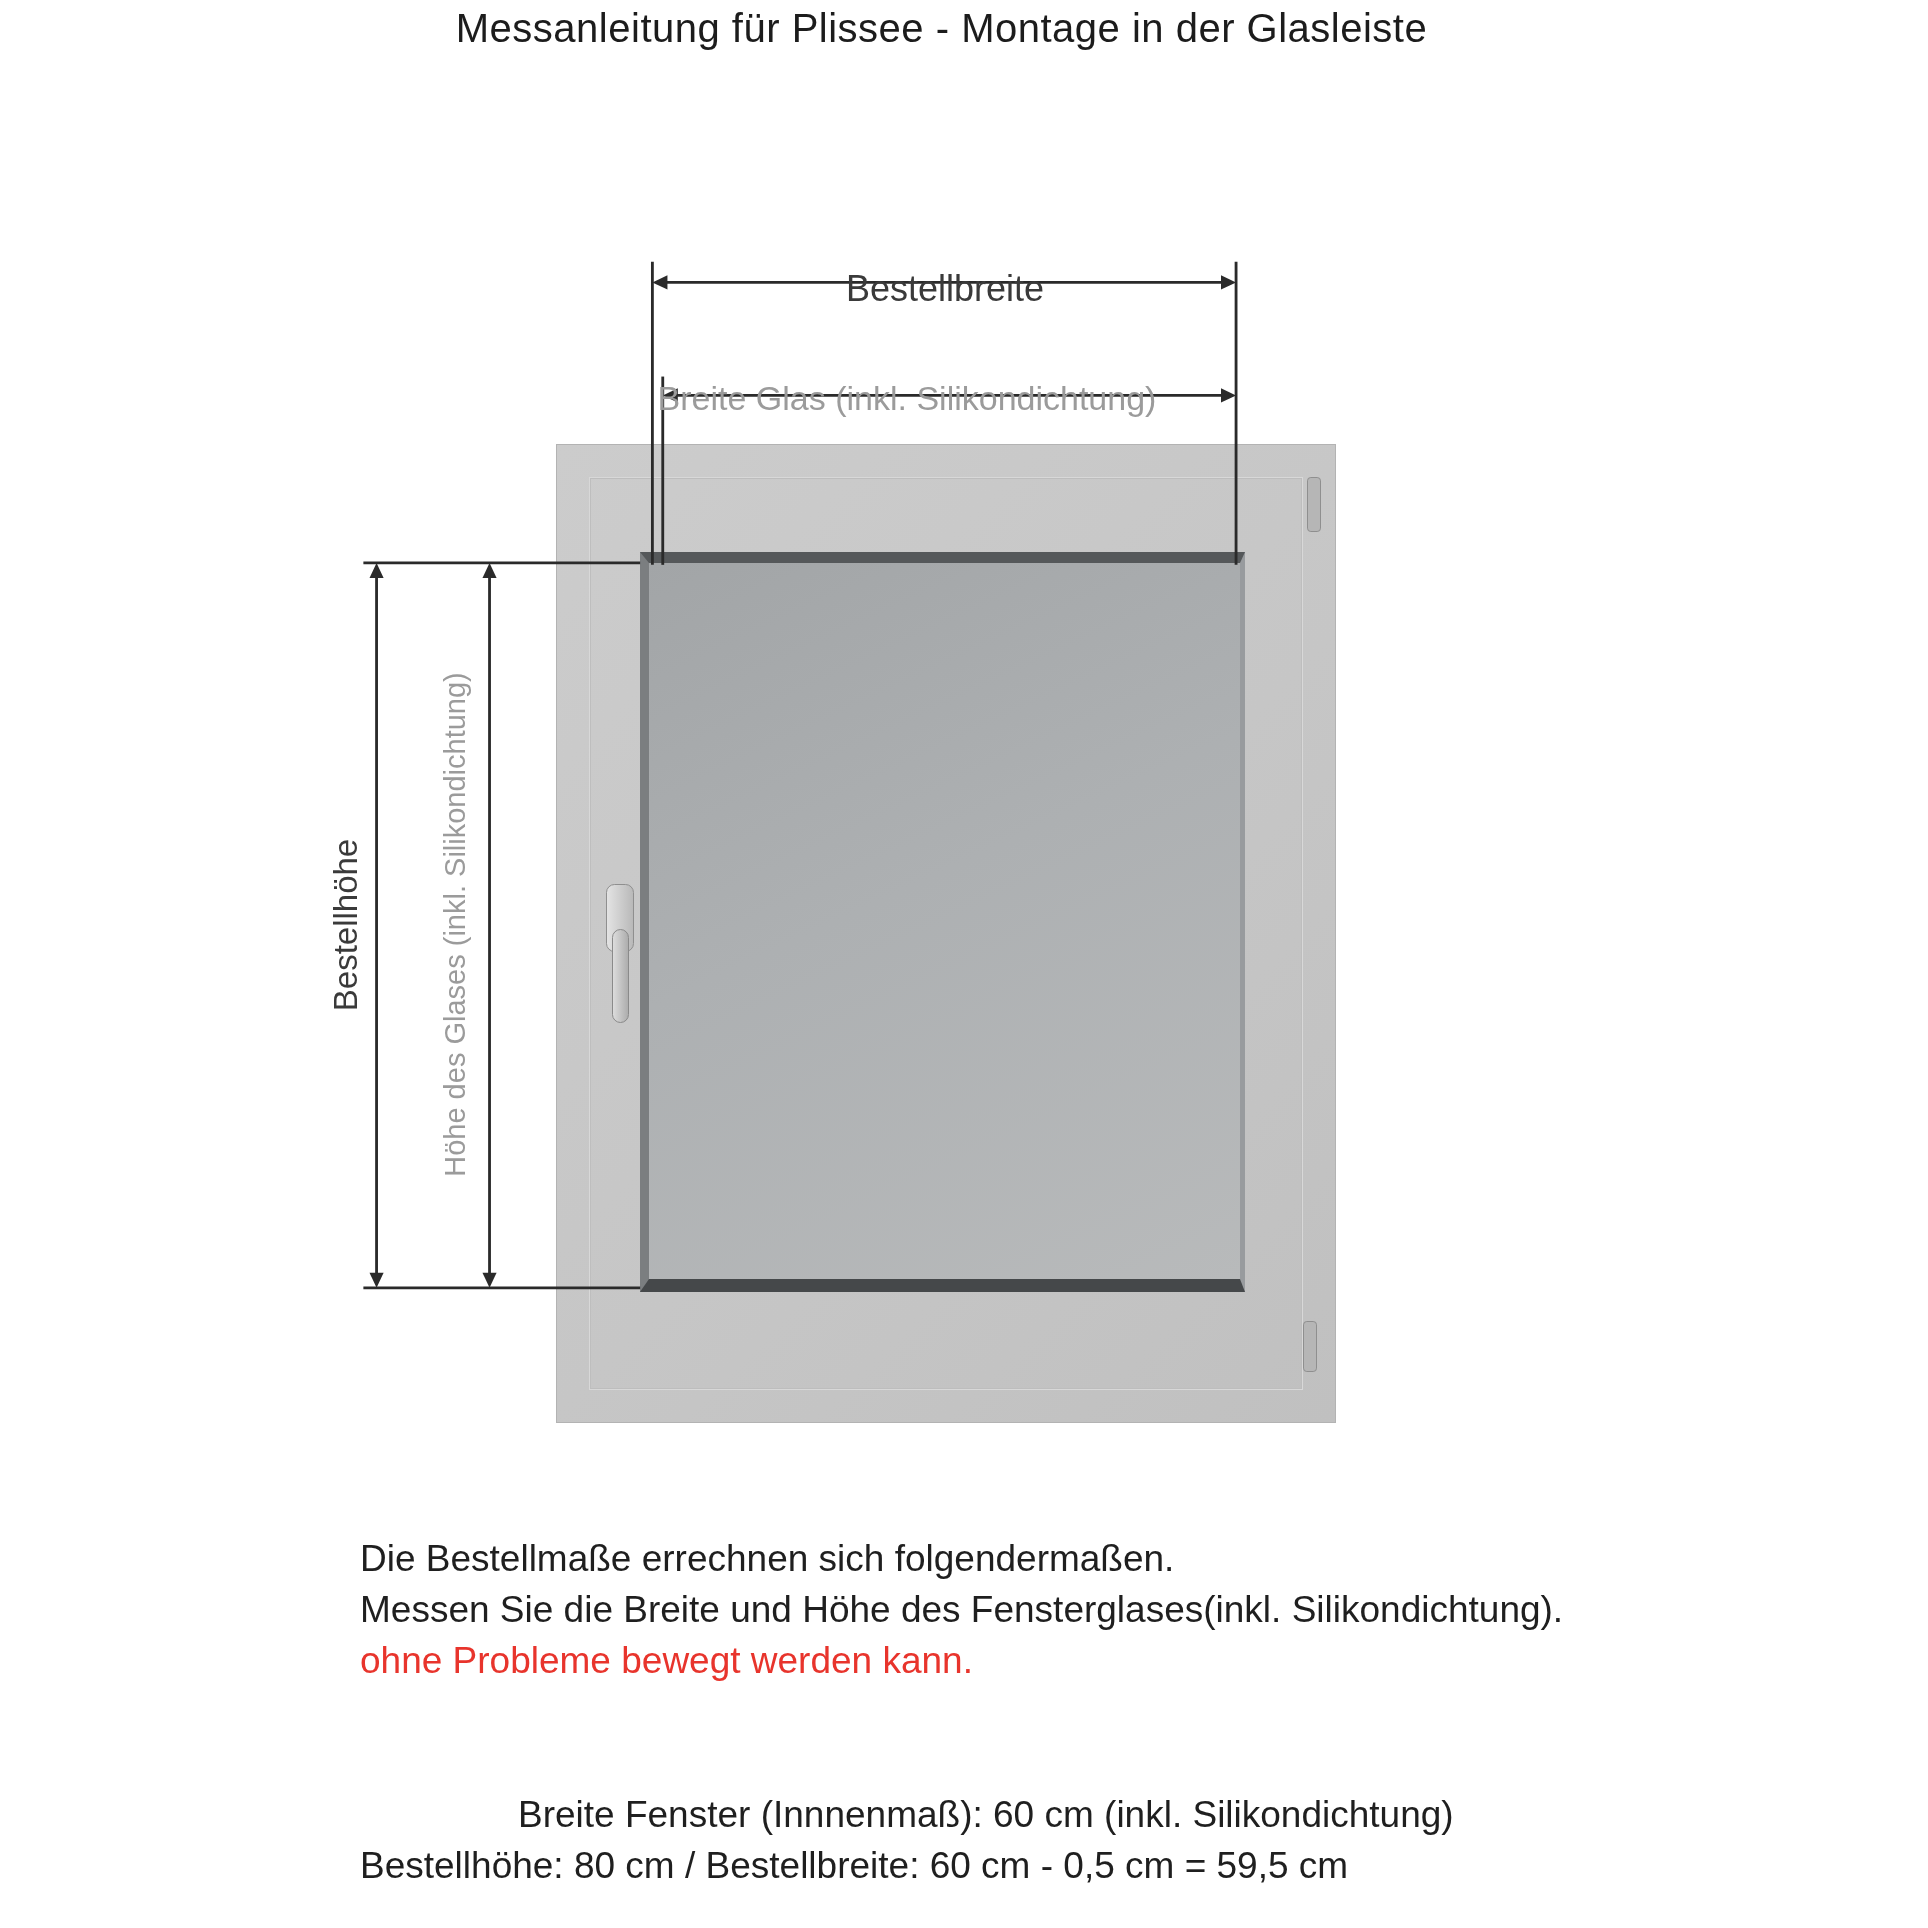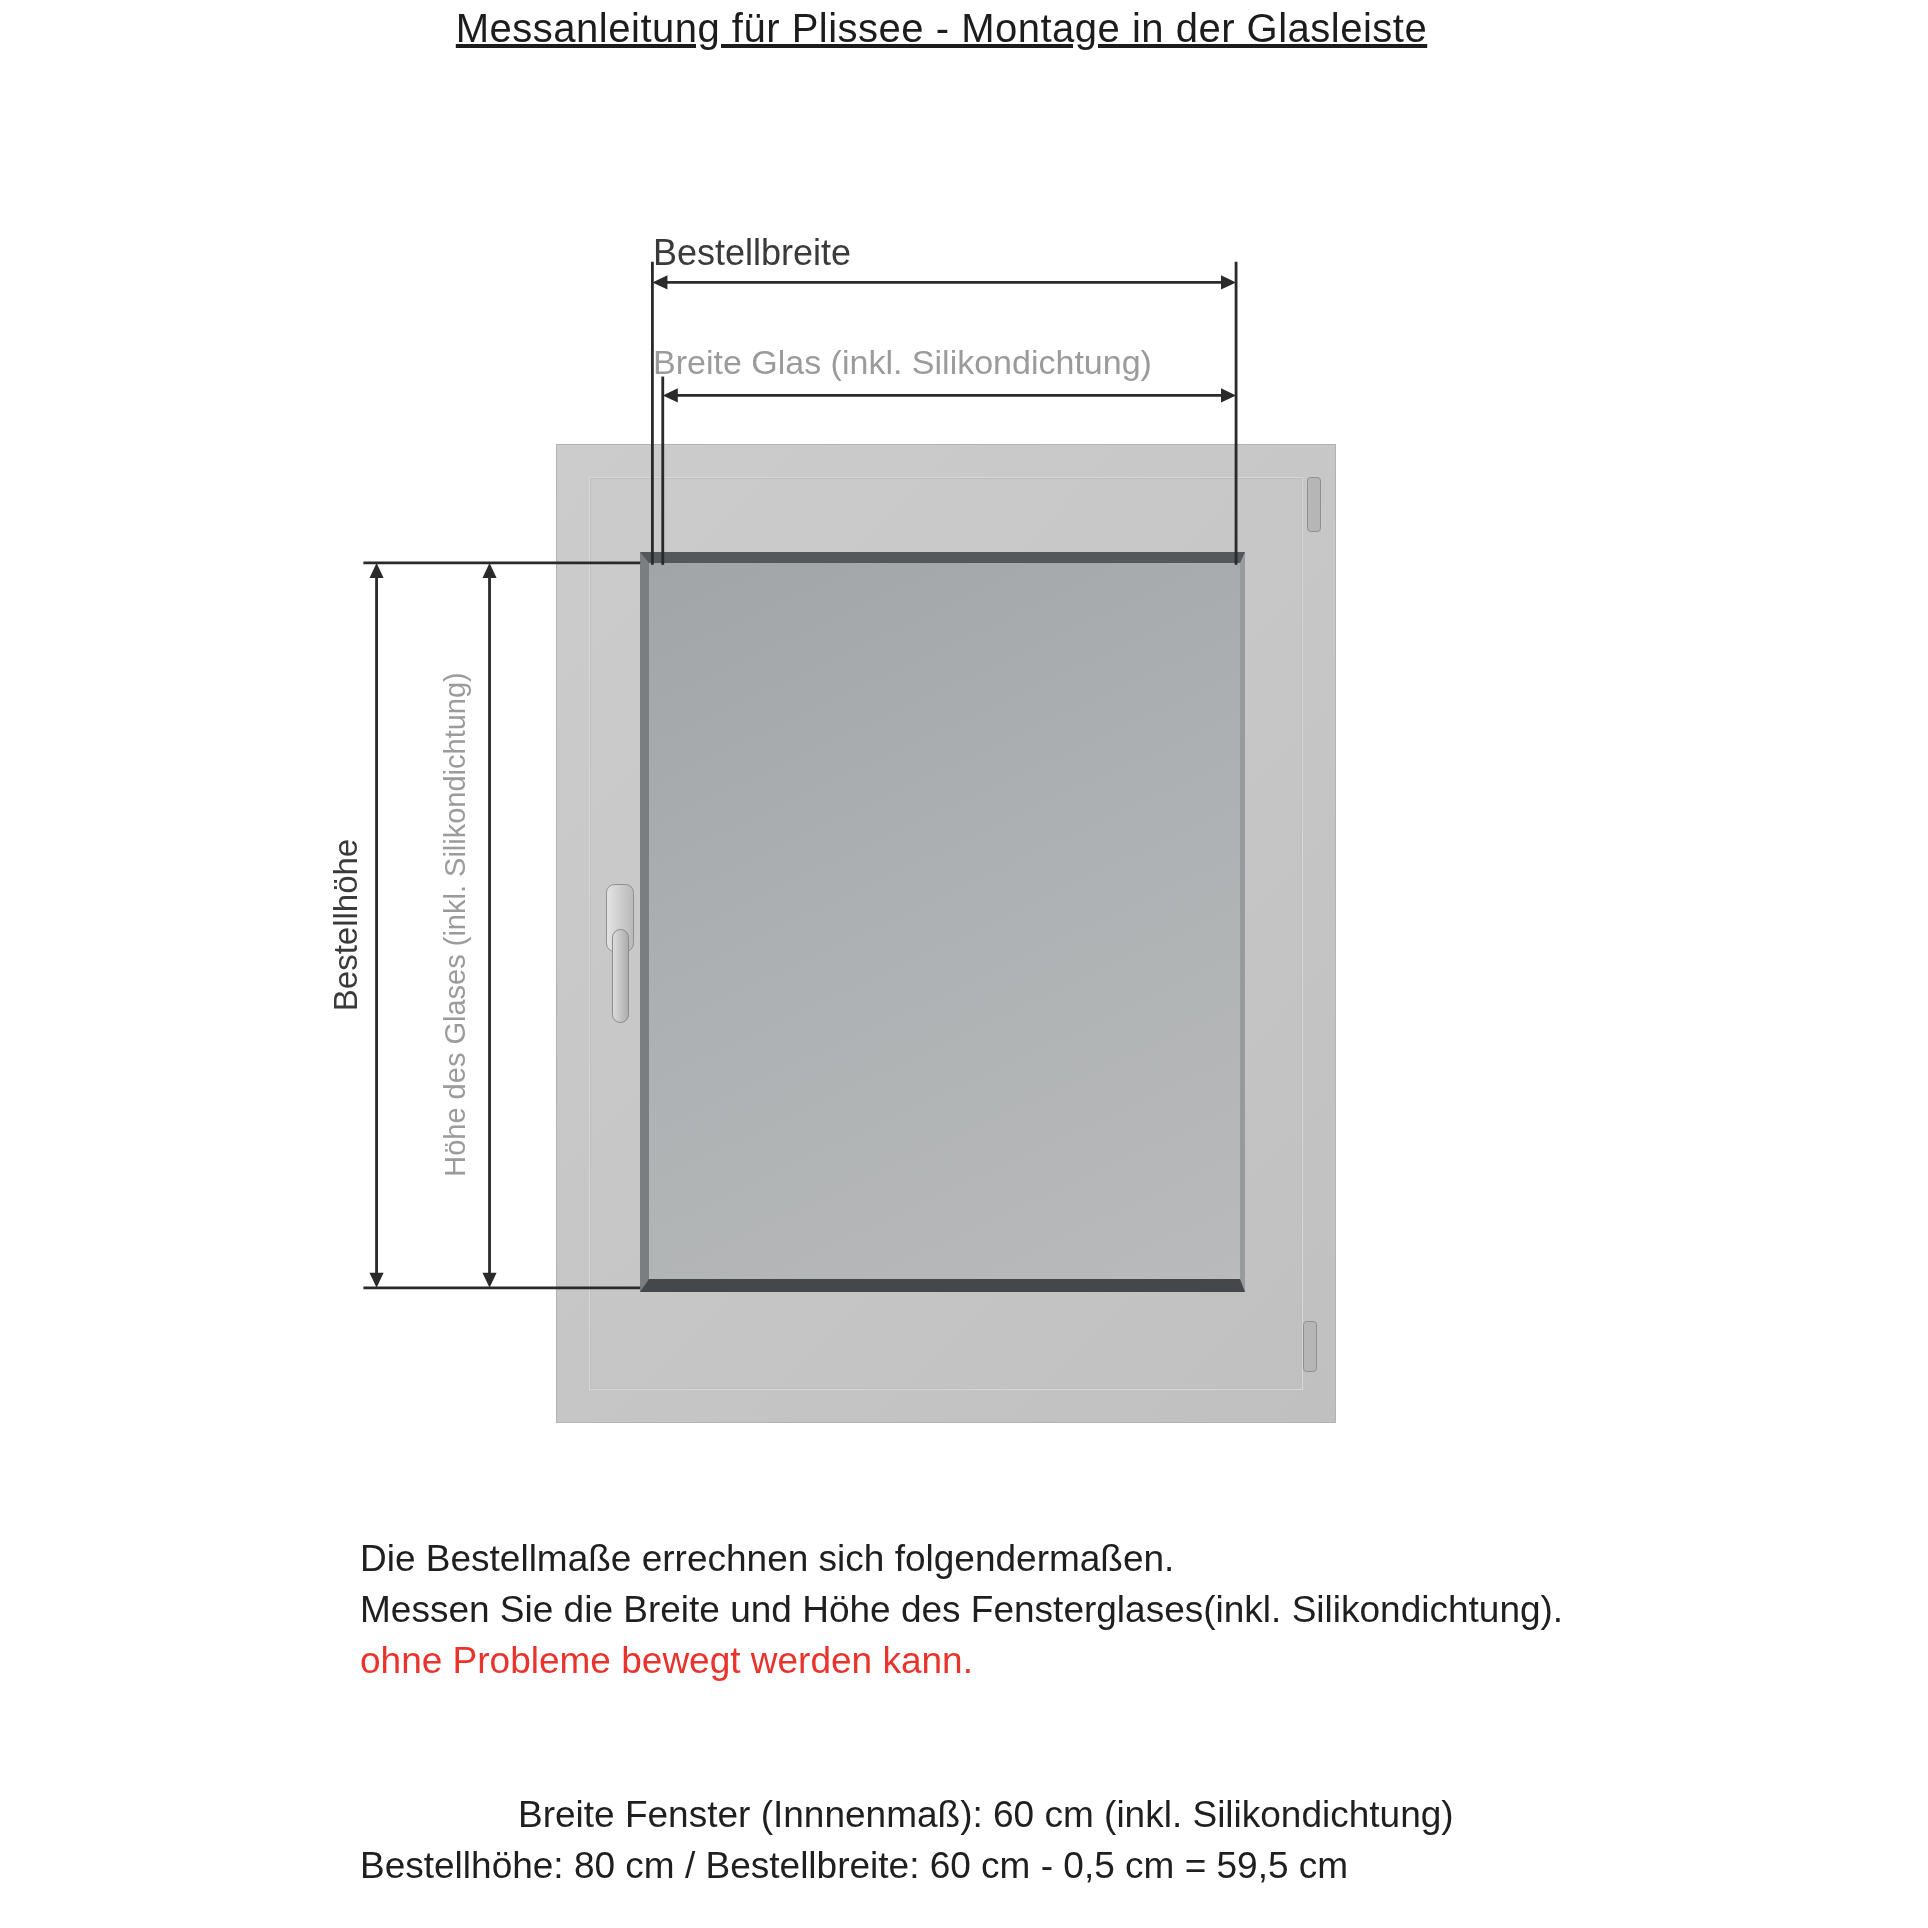--- a/index.html
+++ b/index.html
@@ -2,21 +2,21 @@
 <html style="font-size:15px"><head>
 <meta charset="utf-8">
 <style>
   html,body{margin:0;padding:0;}
   body{
     width:1928px;height:1928px;position:relative;background:#ffffff;
     font-family:"Liberation Sans", sans-serif;color:#1f1f1f;overflow:hidden;
   }
   .title{
     position:absolute;left:0;top:5.6px;width:1883px;text-align:center;
-    font-size:40px;font-weight:500;color:#1c1c1c;letter-spacing:0.5px;text-decoration:underline;
+    font-size:40px;font-weight:500;color:#1c1c1c;letter-spacing:0.5px;
   }
   
   .window-frame{
     position:absolute;left:556px;top:444px;width:780px;height:979px;
     background:linear-gradient(135deg,#cccccc 0%,#c6c6c6 55%,#c0c0c0 100%);
     border:1.9px solid #b3b3b3;box-sizing:border-box;
   }
   .window-sash{
     position:absolute;inset:32px;border:1.9px solid #d8d8d8;
     box-shadow:0 0 0 0.9px #bdbdbd inset;
@@ -41,21 +41,21 @@
     box-sizing:border-box;
   }
   .hinge{
     position:absolute;width:14px;border-radius:3.8px;background:#b6b6b6;
     border:1.9px solid #8f8f8f;box-sizing:border-box;
   }
   .hinge.top{left:750px;top:32px;height:55px;}
   .hinge.bottom{left:746px;top:876px;height:51px;}
   
   .measure-svg{position:absolute;left:0;top:0;width:1928px;height:1928px;pointer-events:none;}
-  .dim-label-h{position:absolute;white-space:nowrap;}
+  .dim-label-h{position:absolute;text-align:center;white-space:nowrap;margin-top:36px;}
   .lbl-order-width{left:653px;width:584px;top:232px;font-size:36px;color:#3a3a3a;}
   .lbl-glass-width{left:653px;width:508px;top:343px;font-size:34px;color:#9b9b9b;}
   .vlabel{
     position:absolute;top:561px;height:727px;width:41px;
     display:flex;align-items:center;justify-content:center;
   }
   .vlabel span{transform:rotate(-90deg);white-space:nowrap;display:block;}
   .lbl-order-height{left:326px;}
   .lbl-order-height span{font-size:33px;color:#3a3a3a;}
   .lbl-glass-height{left:435px;}

